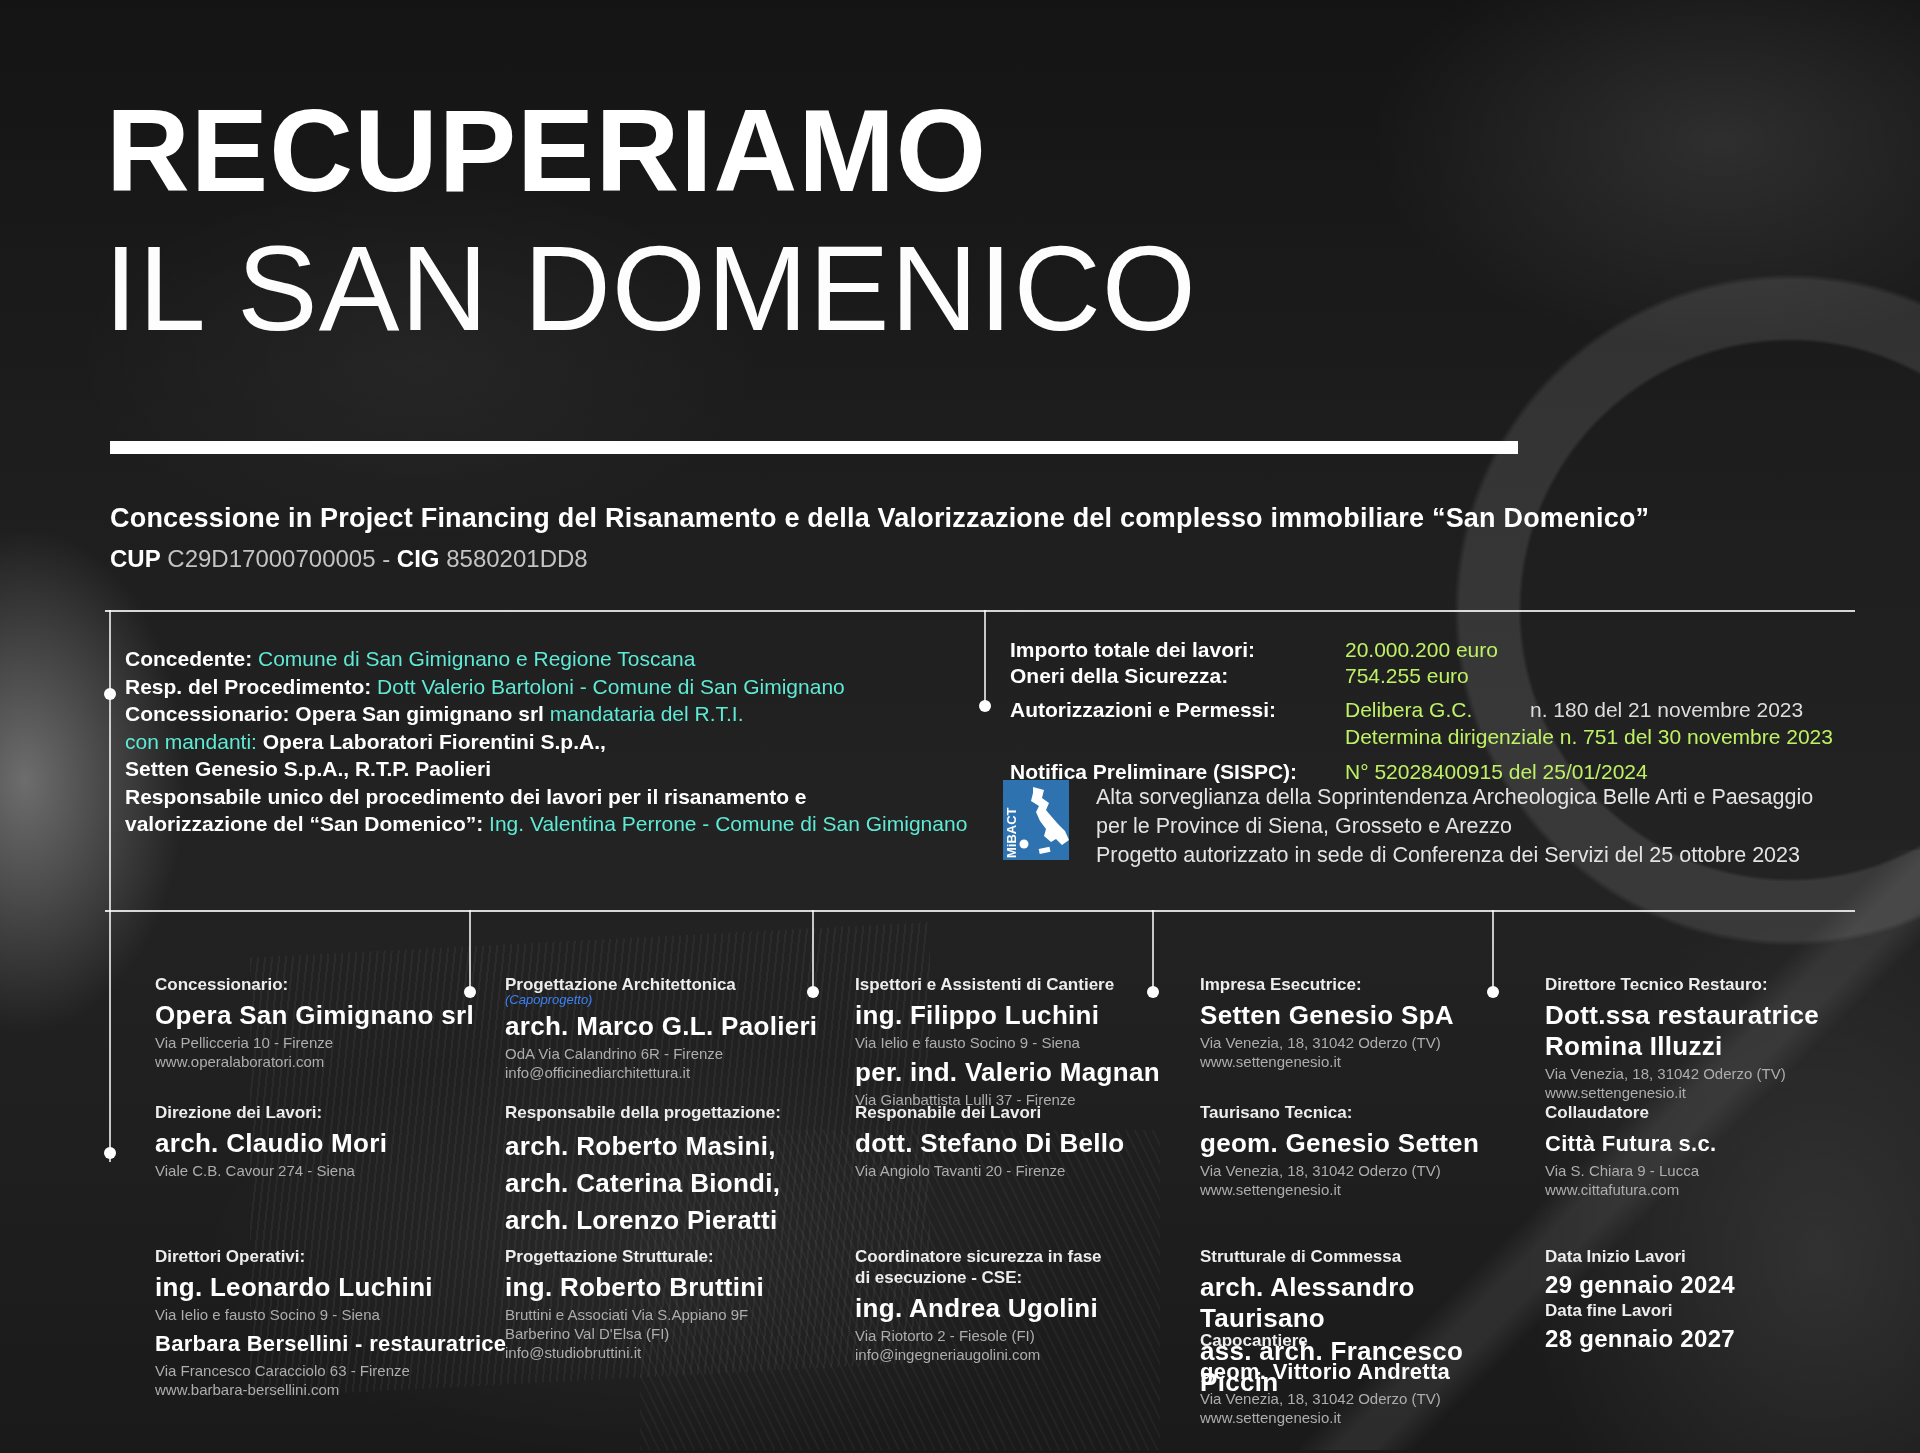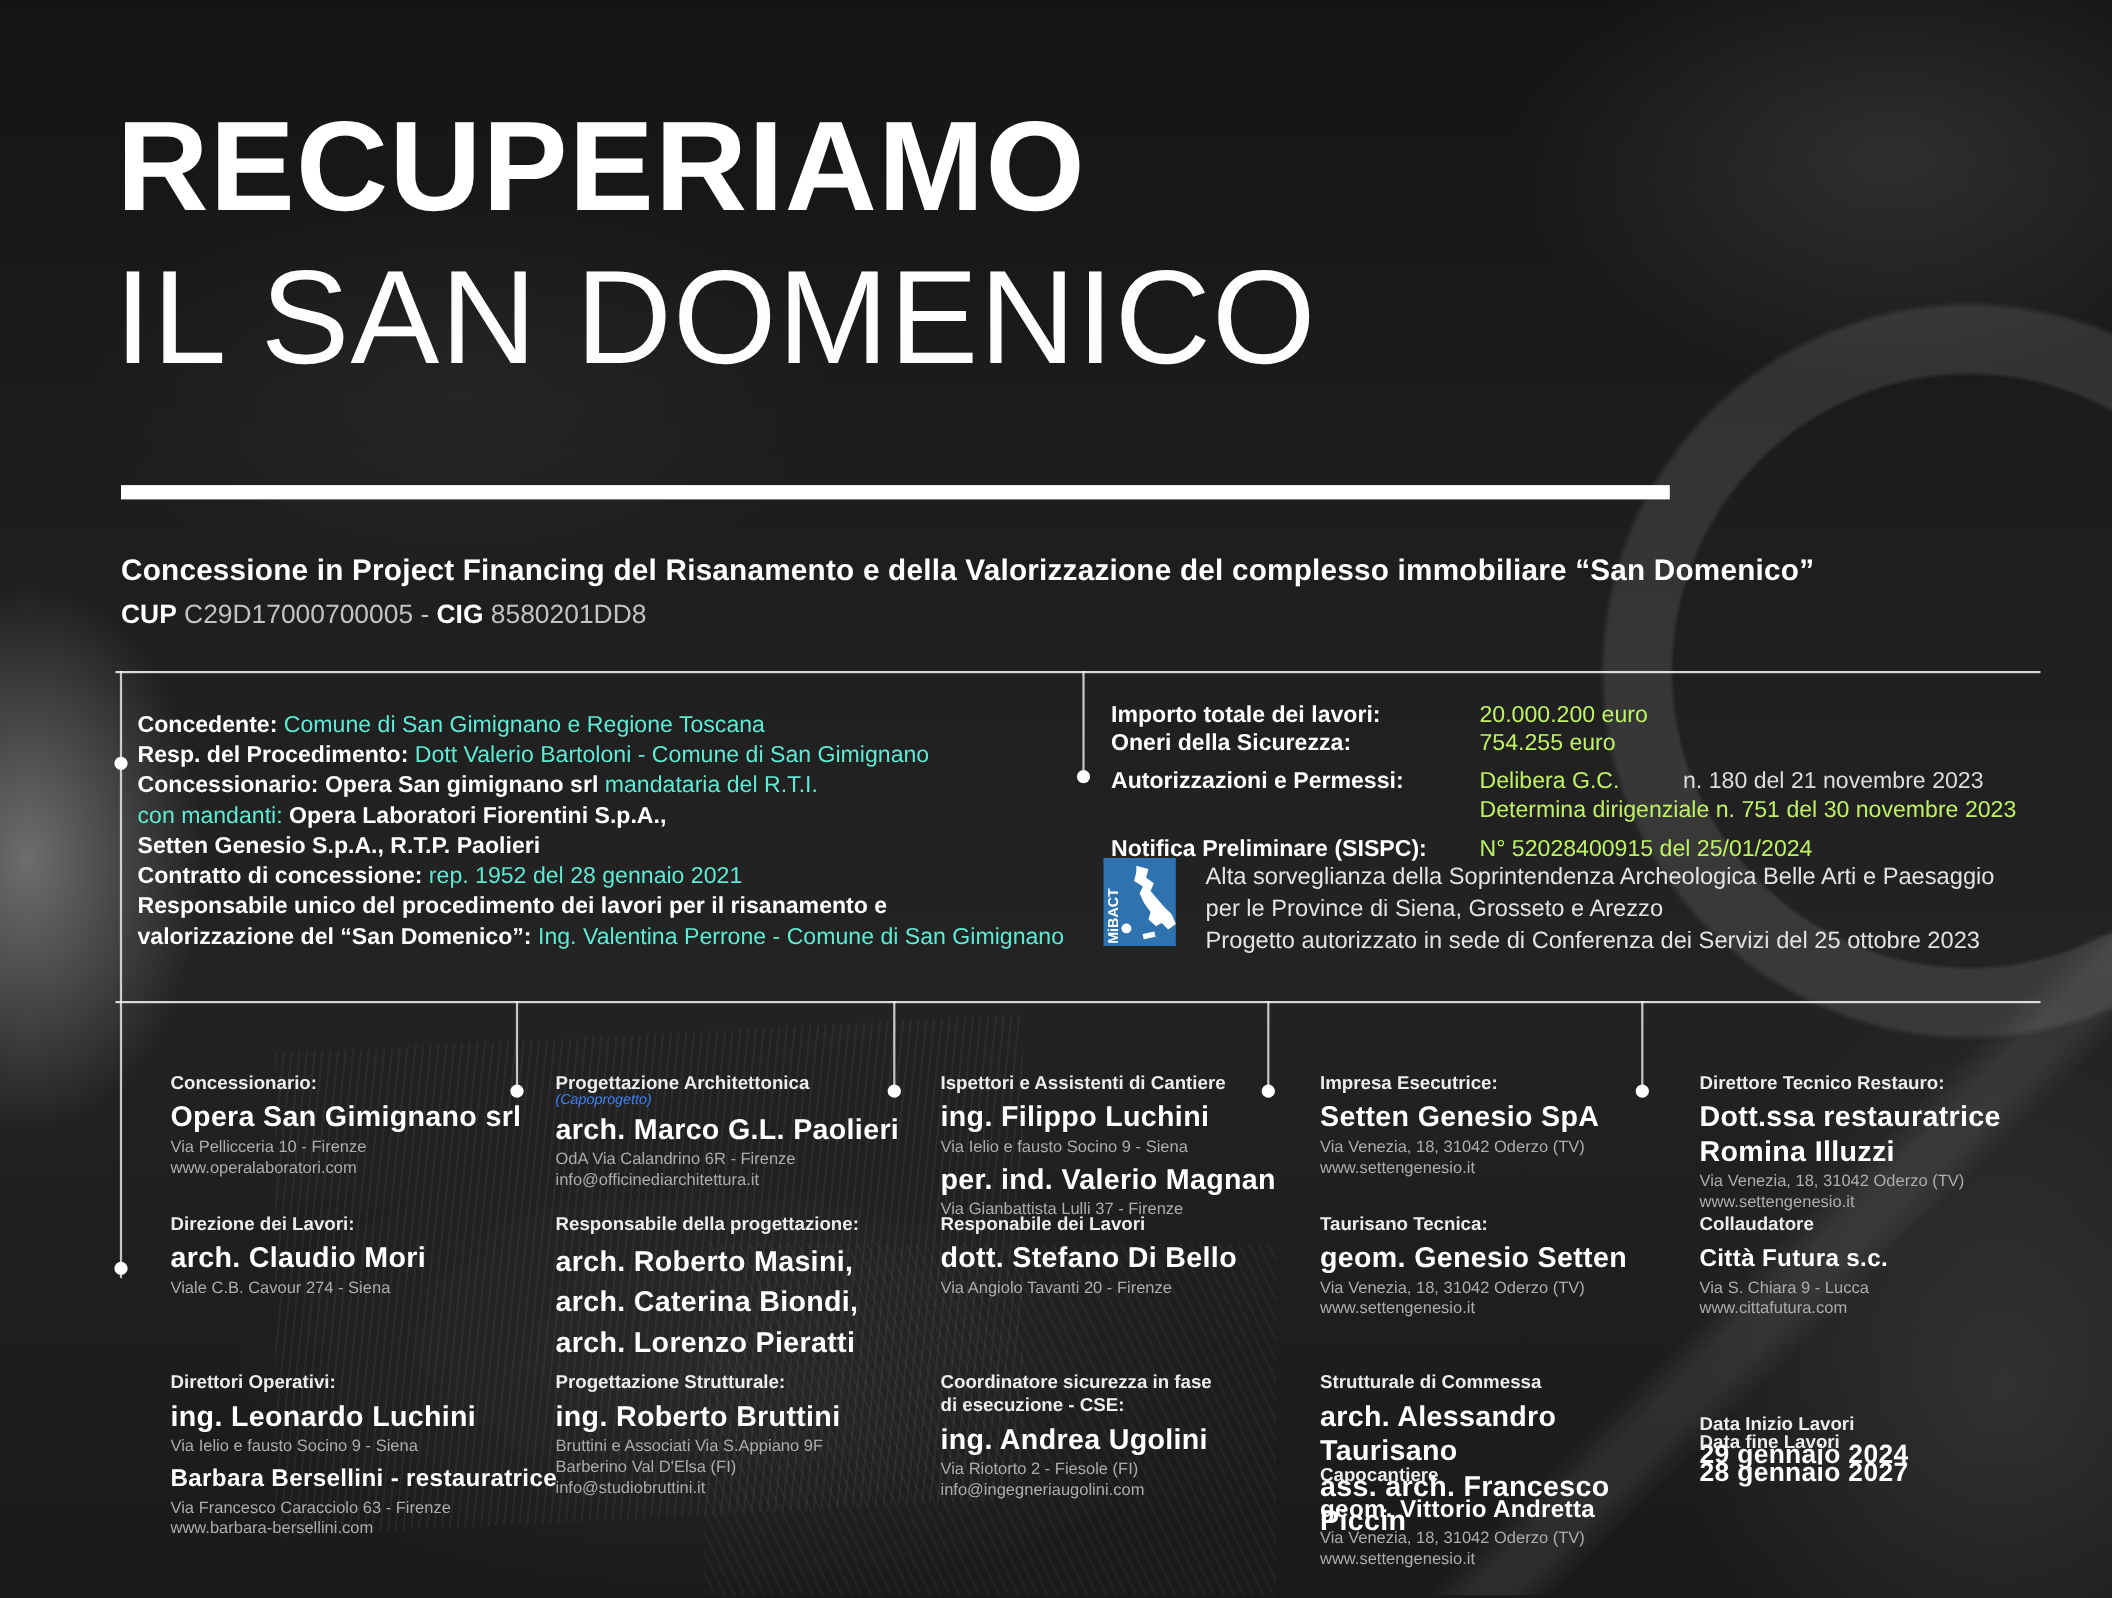--- a/index.html
+++ b/index.html
@@ -92,21 +92,20 @@
 <div class="dot" style="left:1147px;top:986px;"></div>
 <div class="vline" style="left:1492px;top:910px;height:78px;"></div>
 <div class="dot" style="left:1487px;top:986px;"></div>
 
 <div class="infoL">
   <div class="ln"><span class="b">Concedente:</span><span class="r"> Comune di San Gimignano e Regione Toscana</span></div>
   <div class="ln"><span class="b">Resp. del Procedimento:</span><span class="r"> Dott Valerio Bartoloni - Comune di San Gimignano</span></div>
   <div class="ln"><span class="b">Concessionario: Opera San gimignano srl</span><span class="r"> mandataria del R.T.I.</span></div>
   <div class="ln"><span class="r">con mandanti: </span><span class="b">Opera Laboratori Fiorentini S.p.A.,</span></div>
   <div class="ln"><span class="b">Setten Genesio S.p.A., R.T.P. Paolieri</span></div>
-  <div class="ln"><span class="b">Contratto di concessione:</span><span class="r"> rep. 1952 del 28 gennaio 2021</span></div>
   <div class="ln"><span class="b">Responsabile unico del procedimento dei lavori per il risanamento e</span></div>
   <div class="ln"><span class="b">valorizzazione del “San Domenico”:</span><span class="r"> Ing. Valentina Perrone - Comune di San Gimignano</span></div>
 </div>
 
 <div class="infoR">
   <div class="lbl" style="top:0;">Importo totale dei lavori:</div>
   <div class="val" style="top:0;">20.000.200 euro</div>
   <div class="lbl" style="top:26px;">Oneri della Sicurezza:</div>
   <div class="val" style="top:26px;">754.255 euro</div>
   <div class="lbl" style="top:60px;">Autorizzazioni e Permessi:</div>
@@ -246,19 +245,19 @@
 </div>
 <div class="blk" style="left:1545px;top:1102px;width:330px;">
   <div class="h">Collaudatore</div>
   <div class="entry">
     <div class="nm sm">Città Futura s.c.</div>
     <div class="dt">Via S. Chiara 9 - Lucca</div>
     <div class="dt">www.cittafutura.com</div>
   </div>
 </div>
 <div class="blk" style="left:1545px;top:1246px;width:330px;">
-  <div class="h" style="margin-bottom:2px;margin-top:38px;">Data Inizio Lavori</div>
+  <div class="h" style="margin-bottom:2px;">Data Inizio Lavori</div>
   <div class="nm date">29 gennaio 2024</div>
 </div>
 <div class="blk" style="left:1545px;top:1300px;width:330px;">
   <div class="h" style="margin-bottom:2px;">Data fine Lavori</div>
   <div class="nm date">28 gennaio 2027</div>
 </div>
 
 </body></html>

